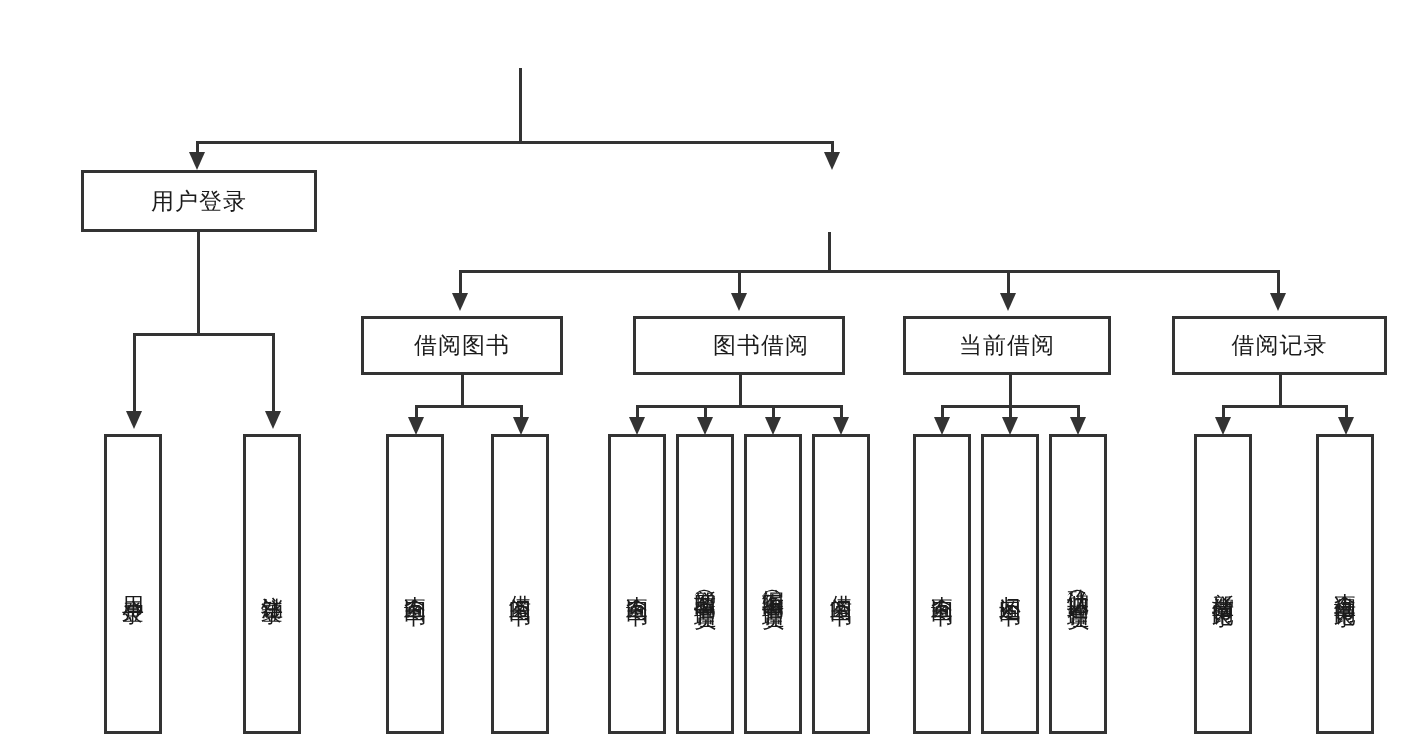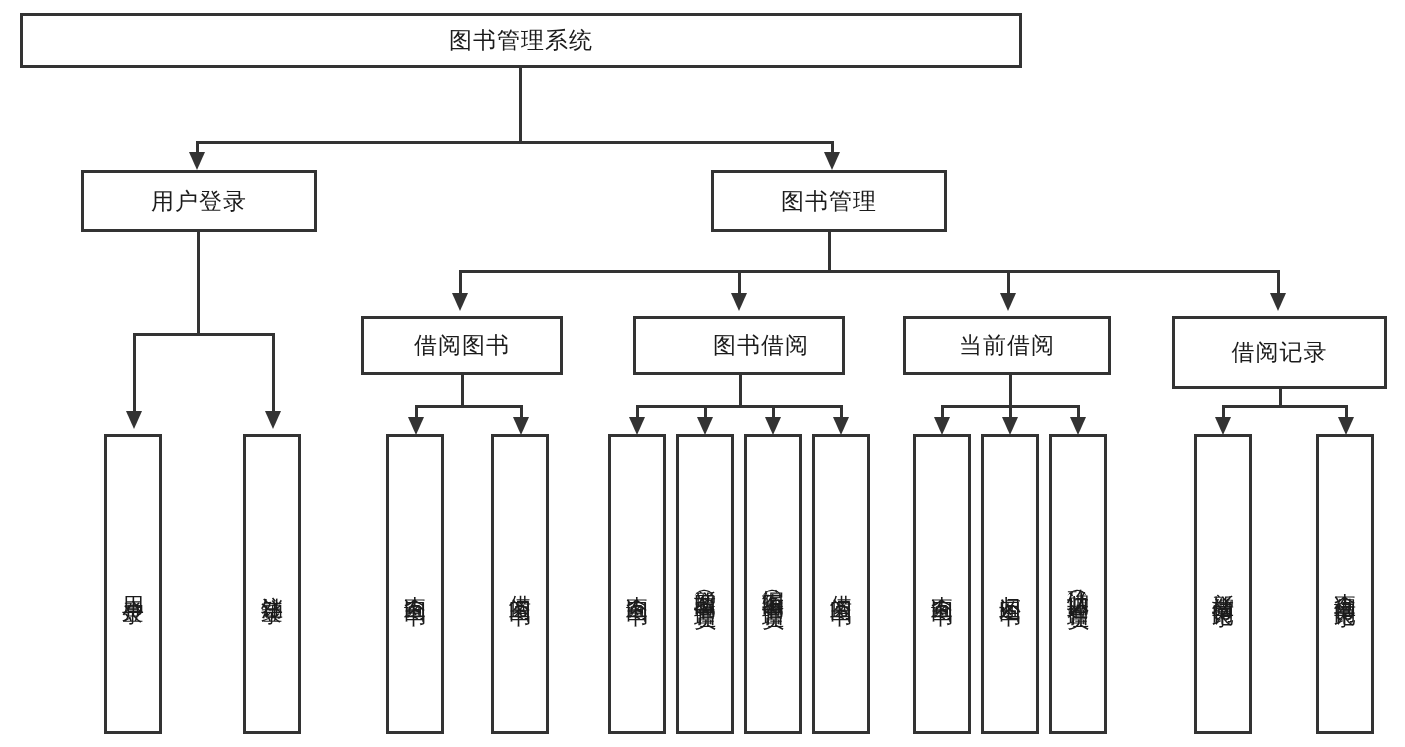--- a/index.html
+++ b/index.html
@@ -75,38 +75,32 @@
     letter-spacing: 0.5px;
     z-index: 5;
     white-space: nowrap;
   }
 </style>
 </head>
 <body>
 
 <div id="canvas">
 
-  <div class="node" style="left:20px; top:13px; width:1002px; height:55px;">
-    <span class="label">图书管理系统</span>
-  </div>
 
   <div class="edge v" style="left:519px; top:68px; height:73px;"></div>
 
   <div class="edge h" style="left:196px; top:141px; width:638px;"></div>
 
   <div class="edge v" style="left:196px; top:141px; height:17px;"></div>
   <div class="arrow" style="left:189px; top:152px;"></div>
   <div class="edge v" style="left:831px; top:141px; height:17px;"></div>
   <div class="arrow" style="left:824px; top:152px;"></div>
 
   <div class="node" style="left:81px; top:170px; width:236px; height:62px;">
     <span class="label">用户登录</span>
-  </div>
-  <div class="node" style="left:711px; top:170px; width:236px; height:62px;">
-    <span class="label">图书管理</span>
   </div>
 
   <div class="edge v" style="left:197px; top:232px; height:103px;"></div>
   <div class="edge h" style="left:133px; top:333px; width:142px;"></div>
   <div class="edge v" style="left:133px; top:333px; height:82px;"></div>
   <div class="arrow" style="left:126px; top:411px;"></div>
   <div class="edge v" style="left:272px; top:333px; height:82px;"></div>
   <div class="arrow" style="left:265px; top:411px;"></div>
 
   <div class="edge v" style="left:828px; top:232px; height:40px;"></div>
@@ -122,21 +116,21 @@
 
   <div class="node" style="left:361px; top:316px; width:202px; height:59px;">
     <span class="label">借阅图书</span>
   </div>
   <div class="node" style="left:633px; top:316px; width:212px; height:59px;padding-left:44px;">
     <span class="label">图书借阅</span>
   </div>
   <div class="node" style="left:903px; top:316px; width:208px; height:59px;">
     <span class="label">当前借阅</span>
   </div>
-  <div class="node" style="left:1172px; top:316px; width:215px; height:73px;">
+  <div class="node" style="left:1172px; top:316px; width:215px; height:59px;">
     <span class="label">借阅记录</span>
   </div>
 
   <div class="edge v" style="left:461px; top:375px; height:32px;"></div>
   <div class="edge h" style="left:415px; top:405px; width:105px;"></div>
   <div class="edge v" style="left:415px; top:405px; height:18px;"></div>
   <div class="arrow" style="left:408px; top:417px;"></div>
   <div class="edge v" style="left:520px; top:405px; height:18px;"></div>
   <div class="arrow" style="left:513px; top:417px;"></div>
 

